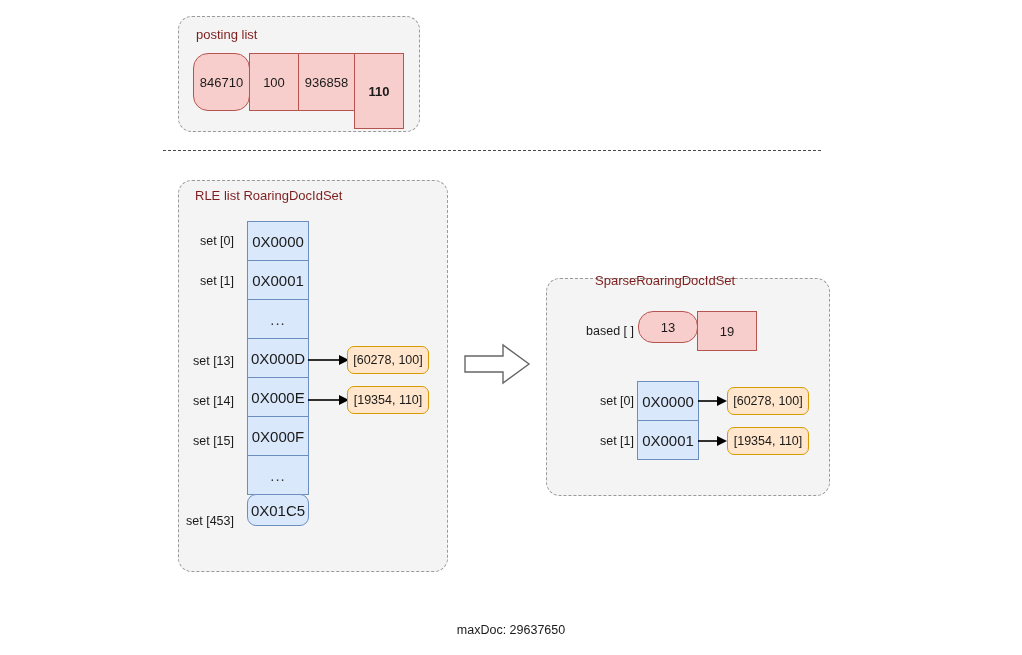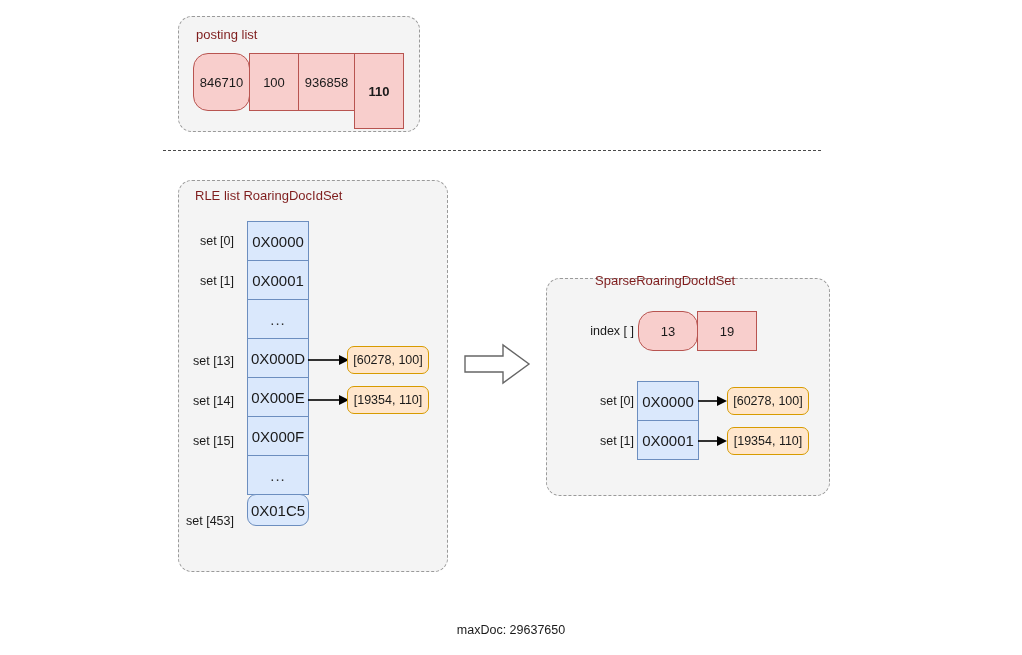--- a/index.html
+++ b/index.html
@@ -176,23 +176,23 @@
   <div class="tag" style="left:347px; top:346px; width:82px; height:28px;">[60278, 100]</div>
   <div class="tag" style="left:347px; top:386px; width:82px; height:28px;">[19354, 110]</div>
 
   <svg class="block-arrow" style="left:463px; top:342px;" width="68" height="44" viewBox="0 0 68 44">
     <polygon points="2,14 40,14 40,3 66,22 40,41 40,30 2,30" fill="#ffffff" stroke="#666666" stroke-width="1.4" stroke-linejoin="miter"></polygon>
   </svg>
 
   <div class="panel" style="left:546px; top:278px; width:284px; height:218px;"></div>
   <div class="panel-title" style="left:562px; top:273px;margin-left:33px;">SparseRoaringDocIdSet</div>
 
-  <div class="side-label" style="left:572px; top:324px; width:62px;">index [ ]</div>
+  <div class="side-label" style="left:572px; top:324px; width:62px;">based [ ]</div>
   <div class="cellrow" style="left:638px; top:311px; height:40px;">
-    <div class="cell cell-pink" style="width:60px; height:40px;">13</div>
+    <div class="cell cell-pink" style="width:60px; height:32px;">13</div>
     <div class="cell cell-pink" style="width:60px; height:40px;">19</div>
   </div>
 
   <div class="side-label" style="left:572px; top:394px; width:62px;">set [0]</div>
   <div class="side-label" style="left:572px; top:434px; width:62px;">set [1]</div>
 
   <div class="cellcol" style="left:637px; top:381px; width:62px;">
     <div class="cell-blue" style="height:40px;">0X0000</div>
     <div class="cell-blue" style="height:40px;">0X0001</div>
   </div>

